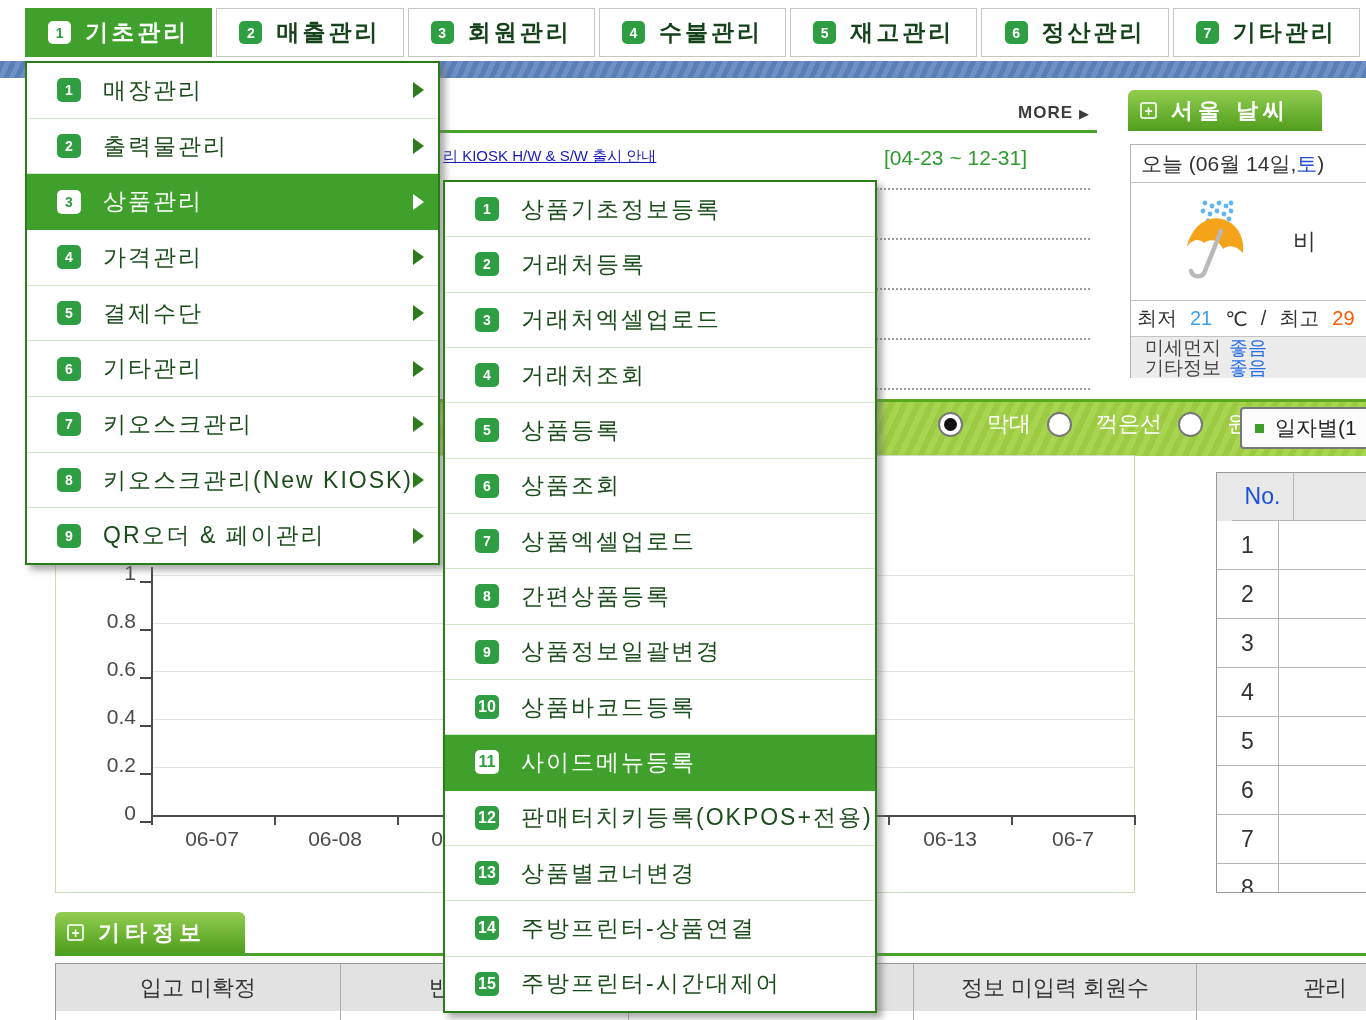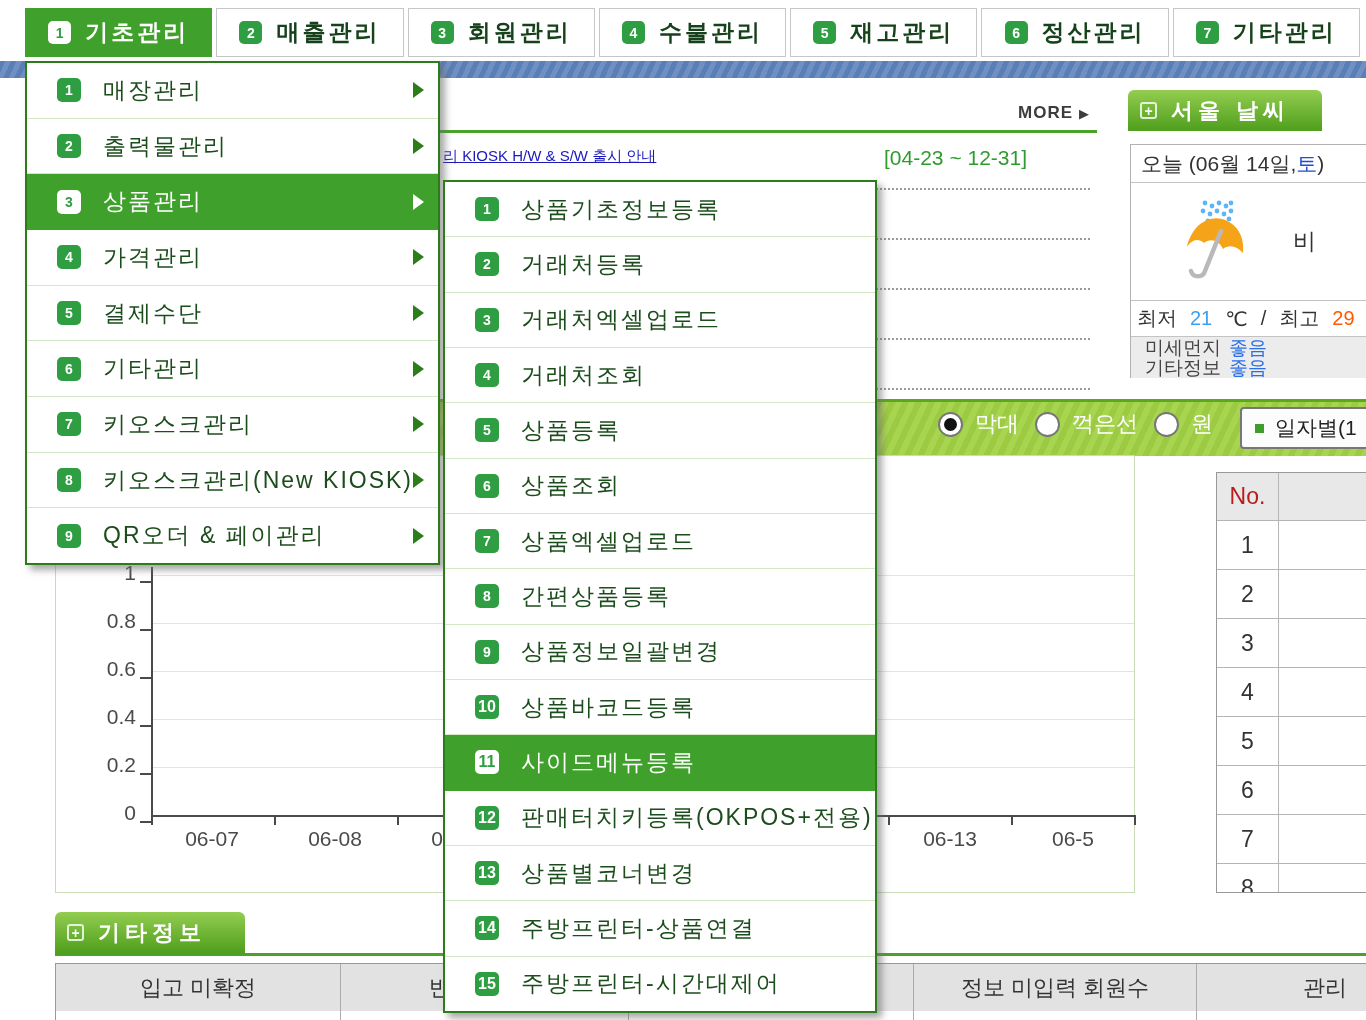--- a/index.html
+++ b/index.html
@@ -40,40 +40,40 @@
   .wx-temp { height: 36px; border-top: 1px solid #c3c3c3; display: flex; align-items: center; gap: 13px; padding-left: 6px; font-size: 20px; color: #333; white-space: nowrap; }
   .wx-low { color: #3fa0f0; }
   .wx-high { color: #ff5a00; }
   .wx-dust { height: 42px; background: #ececec; border-top: 1px solid #c3c3c3; display: flex; flex-direction: column; justify-content: center; padding-left: 14px; font-size: 19px; line-height: 20px; color: #444; }
   .dust-val { color: #2b6fe4; margin-left: 8px; }
 
   
   .chart-titlebar { position: absolute; left: 55px; top: 399px; width: 1311px; height: 57px;
     background: repeating-linear-gradient(115deg, #9ccb43 0 6px, #a8d550 6px 12px); border-top: 3px solid #5aa81e; }
   .radio-group { position: absolute; left: 938px; top: 409px; display: flex; align-items: center; gap: 16px; }
-  .radio { display: flex; align-items: center; gap: 12px; cursor: pointer; }
+  .radio { display: flex; align-items: center; gap: 24px; cursor: pointer; }
   .radio-circle { width: 25px; height: 25px; border-radius: 50%; background: #fff; border: 2px solid #777; display: flex; align-items: center; justify-content: center; flex: none; }
   .radio-circle.sel::after { content: ""; width: 13px; height: 13px; background: #111; border-radius: 50%; }
   .radio-label { color: #fff; font-size: 22px; white-space: nowrap; }
   .period-btn { position: absolute; left: 1240px; top: 407px; width: 152px; height: 42px; background: #fcfcfc; border: 2px solid #777; border-radius: 4px; display: flex; align-items: center; gap: 11px; padding-left: 13px; font-size: 21px; color: #222; cursor: pointer; white-space: nowrap; }
   .period-bullet { width: 9px; height: 9px; background: #3f9e2b; flex: none; }
 
   .chart-box { position: absolute; left: 55px; top: 455px; width: 1080px; height: 438px; background: #fff; border: 1px solid #c9dcb6; }
   .grid-line { position: absolute; height: 1px; background: #e3e3e3; }
   .axis { position: absolute; background: #4a4a4a; }
   .ytick-label { position: absolute; text-align: right; font-size: 21px; color: #4a4a4a; }
   .xtick-label { position: absolute; text-align: center; font-size: 21px; color: #4a4a4a; }
 
   
   .no-table { position: absolute; left: 1216px; top: 472px; width: 212px; height: 421px; overflow: hidden; border: 1px solid #999; background: #fff; }
   .nt-row { display: flex; height: 49px; }
   .nt-row.head { height: 48px; background: #e8e8e8; }
   .nt-c1 { width: 62px; border-right: 1px solid #b5b5b5; border-bottom: 1px solid #b5b5b5; display: flex; align-items: center; justify-content: center; font-size: 23px; color: #333; flex: none; }
   .nt-c2 { flex: 1; border-bottom: 1px solid #b5b5b5; }
-  .nt-row.head .nt-c1 { color: #b91c1c; }
+  .nt-row.head .nt-c1 { color: #1d4ed8; margin-left: 15px; }
   .nt-row.head .nt-c2 { background: #e8e8e8; }
 
   
   .etc-tab { left: 55px; top: 912px; width: 190px; }
   .etc-underline { position: absolute; left: 55px; top: 953px; width: 1311px; height: 3px; background: #4aa228; }
   .etc-table { position: absolute; left: 55px; top: 963px; width: 1400px; border: 1px solid #999; background: #fff; }
   .etc-header { display: flex; height: 47px; background: #e2e2e2; }
   .etc-hcell { border-right: 1px solid #ababab; display: flex; align-items: center; justify-content: center; font-size: 22px; color: #333; white-space: nowrap; }
   .etc-hcell.left-pad { justify-content: flex-start; padding-left: 88px; }
   .etc-body { display: flex; height: 50px; background: #fff; }
@@ -240,21 +240,21 @@
       <div class="axis" style="left: 832px; top: 359px; width: 2px; height: 10px;"></div>
       <div class="axis" style="left: 955px; top: 359px; width: 2px; height: 10px;"></div>
       <div class="axis" style="left: 1078px; top: 359px; width: 2px; height: 10px;"></div>
       <div class="xtick-label" style="left: 106px; top: 371px; width: 100px; text-align: center;">06-07</div>
       <div class="xtick-label" style="left: 229px; top: 371px; width: 100px;">06-08</div>
       <div class="xtick-label" style="left: 352px; top: 371px; width: 100px;">06-09</div>
       <div class="xtick-label" style="left: 475px; top: 371px; width: 100px;">06-10</div>
       <div class="xtick-label" style="left: 598px; top: 371px; width: 100px;">06-11</div>
       <div class="xtick-label" style="left: 721px; top: 371px; width: 100px;">06-12</div>
       <div class="xtick-label" style="left: 844px; top: 371px; width: 100px;">06-13</div>
-      <div class="xtick-label" style="left: 967px; top: 371px; width: 100px;">06-5</div>
+      <div class="xtick-label" style="left: 967px; top: 371px; width: 100px;">06-7</div>
     </div>
 
   <div class="no-table" id="noTable">
       <div class="nt-row head">
         <div class="nt-c1">No.</div>
         <div class="nt-c2"></div>
       </div>
       <div class="nt-row">
         <div class="nt-c1">1</div>
         <div class="nt-c2"></div>

